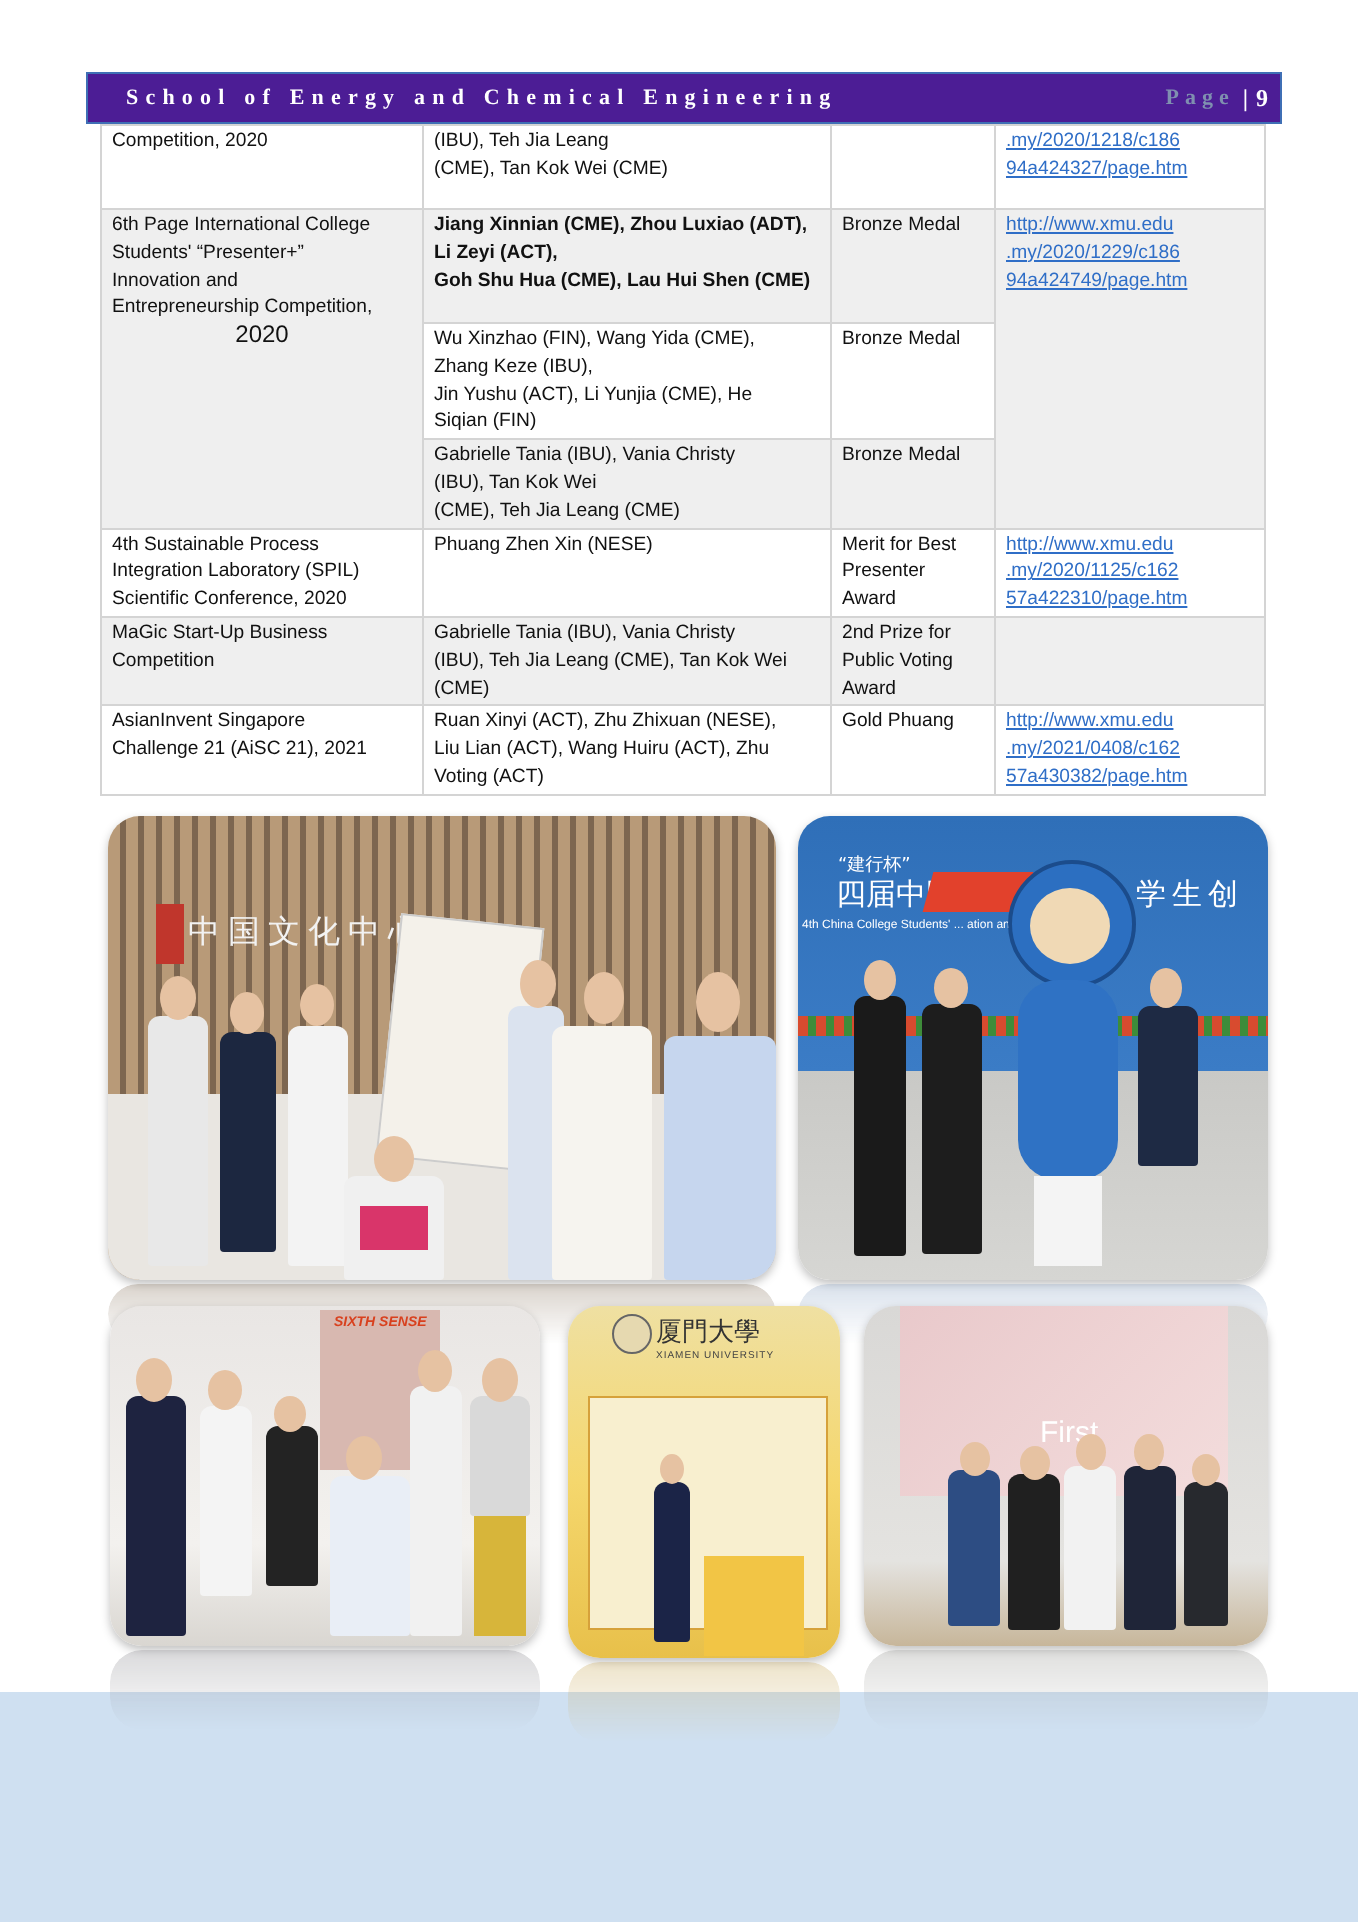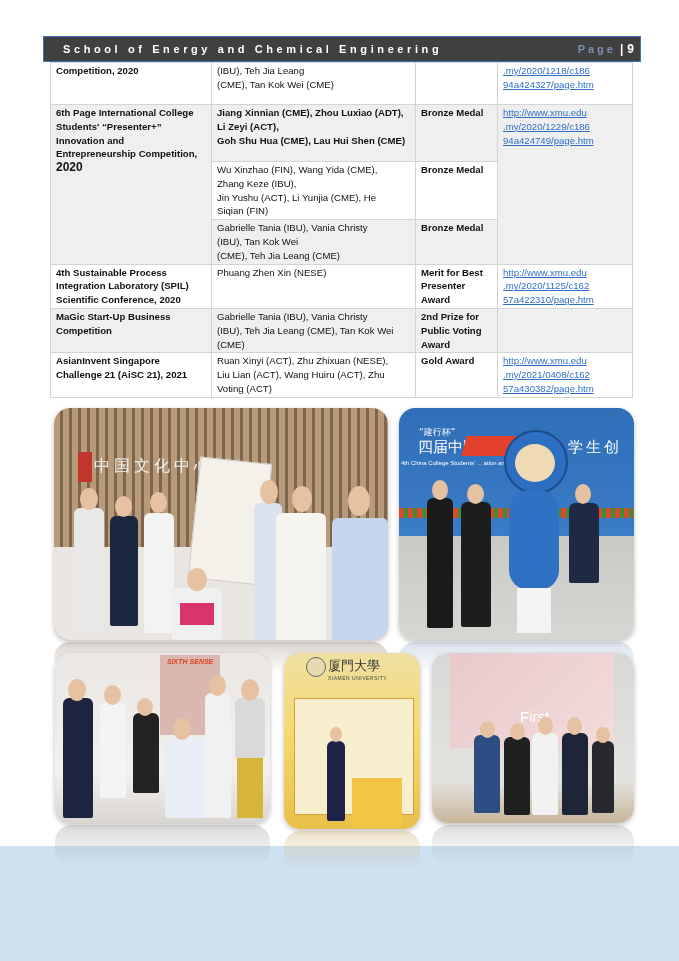--- a/index.html
+++ b/index.html
@@ -4,45 +4,46 @@
 <style>
   html, body { margin: 0; padding: 0; }
   body {
     width: 679px; height: 961px; position: relative; overflow: hidden;
     background: #ffffff;
     font-family: "Liberation Sans", "DejaVu Sans", sans-serif;
     color: #111;
   }
   .header-bar {
     position: absolute; left: 43px; top: 36px; width: 598px; height: 26px;
-    background: #404040; border: 1px solid #3f6fb5; box-sizing: border-box;
+    background: #4c1d95; border: 1px solid #3f6fb5; box-sizing: border-box;
     display: flex; align-items: center; justify-content: space-between;
     padding: 0 6px 0 19px;
+    font-family: Liberation Serif, serif;
   }
   .header-title {
     color: #ffffff; font-weight: bold; font-size: 11px; letter-spacing: 3.6px;
   }
   .header-page { display: flex; align-items: center; gap: 4px; }
   .header-page-label { color: #7f8fb0; font-weight: bold; font-size: 11px; letter-spacing: 3px; }
   .header-page-num { color: #ffffff; font-weight: bold; font-size: 12px; }
 
   table.awards {
     position: absolute; left: 50px; top: 62px; width: 583px;
     border-collapse: collapse; font-size: 9.6px; line-height: 13.8px;
   }
   table.awards td {
     border: 1px solid #d4d4d4; vertical-align: top; padding: 1px 5px 1px 5px;
   }
-  td.c1 { width: 150px; font-weight: bold; }
+  td.c1 { width: 150px; font-weight: normal; }
   td.c2 { width: 193px; }
-  td.c3 { width: 71px; font-weight: bold; }
+  td.c3 { width: 71px; }
   td.c4 { width: 124px; }
   tr.shade td { background: #efefef; }
   td.white { background: #ffffff !important; }
-  td.c1 .big { font-size: 12px; }
+  td.c1 .big { font-size: 12px; text-align: center; }
   a.link { color: #2f6ec7; text-decoration: underline; }
 
   .photo {
     position: absolute; border-radius: 16px; overflow: hidden;
     box-shadow: 0 2px 5px rgba(0,0,0,0.25);
   }
   .photo .scene { position: absolute; inset: 0; }
   .reflection {
     position: absolute; border-radius: 16px; opacity: 0.35;
     -webkit-mask-image: linear-gradient(to bottom, rgba(0,0,0,0.9), rgba(0,0,0,0));
@@ -170,21 +171,21 @@
     <td class="c1">
       <div>AsianInvent Singapore</div>
       <div>Challenge 21 (AiSC 21), 2021</div>
     </td>
     <td class="c2">
       <div>Ruan Xinyi (ACT), Zhu Zhixuan (NESE),</div>
       <div>Liu Lian (ACT), Wang Huiru (ACT), Zhu</div>
       <div>Voting (ACT)</div>
     </td>
     <td class="c3">
-      <div>Gold Award</div>
+      <div>Gold Phuang</div>
     </td>
     <td class="c4">
       <a class="link">
         <span>http://www.xmu.edu</span><br><span>.my/2021/0408/c162</span><br><span>57a430382/page.htm</span>
       </a>
     </td>
   </tr>
 </tbody>
   </table>
 

